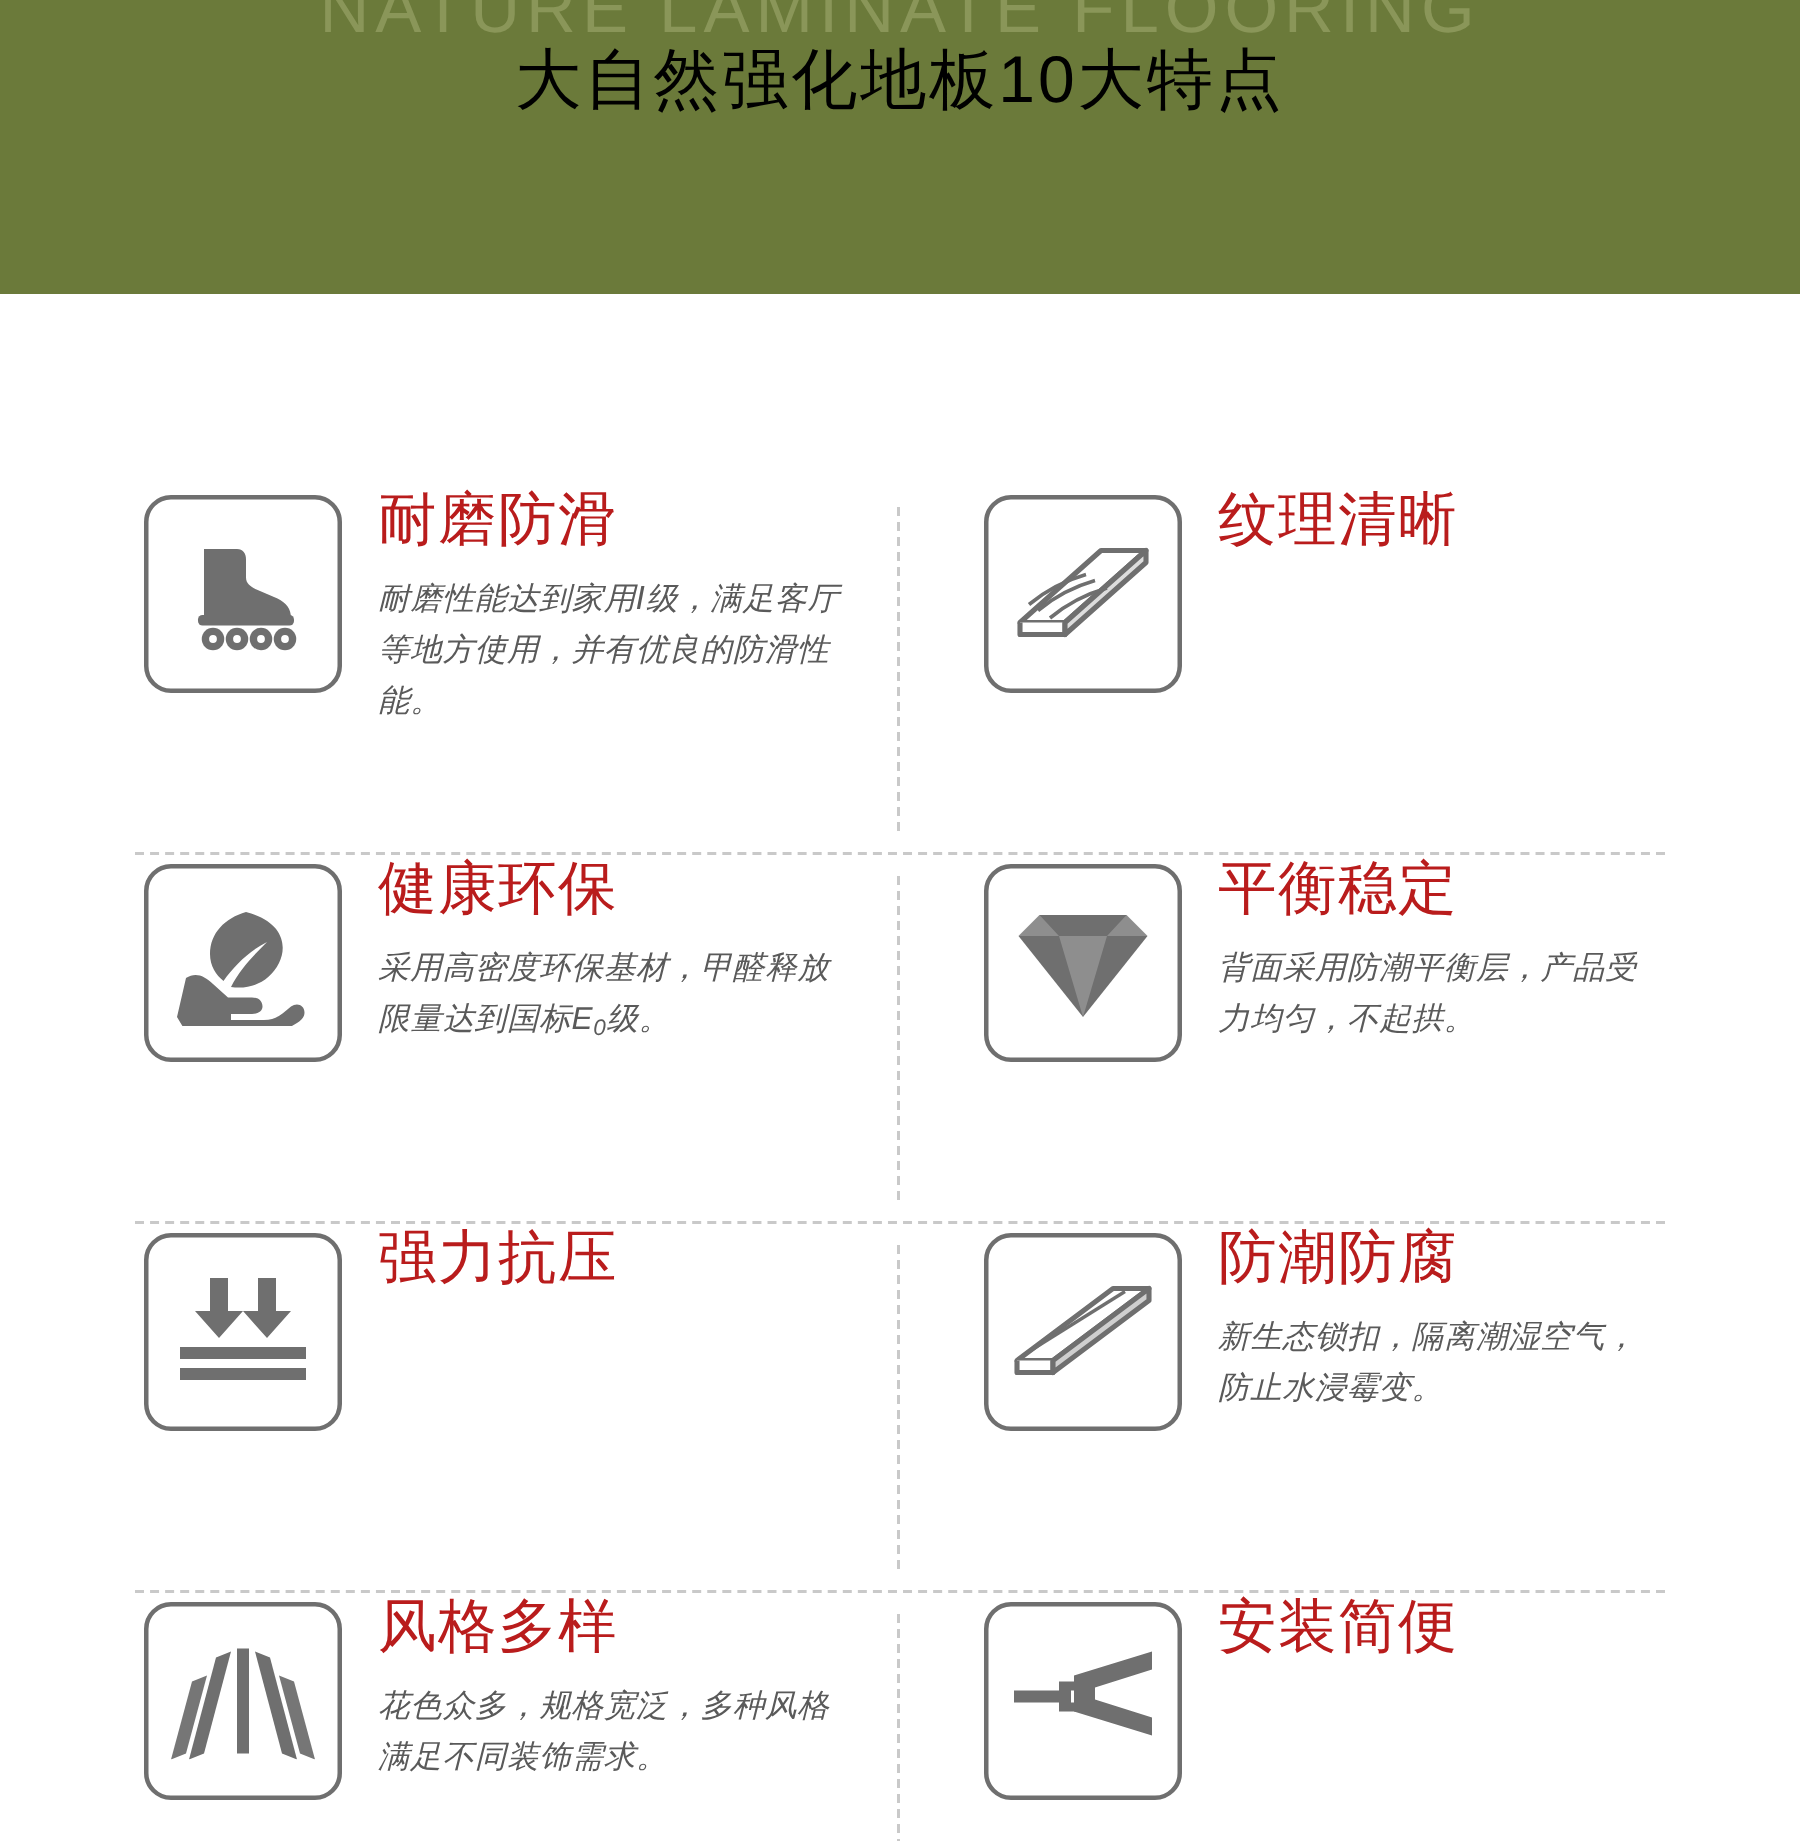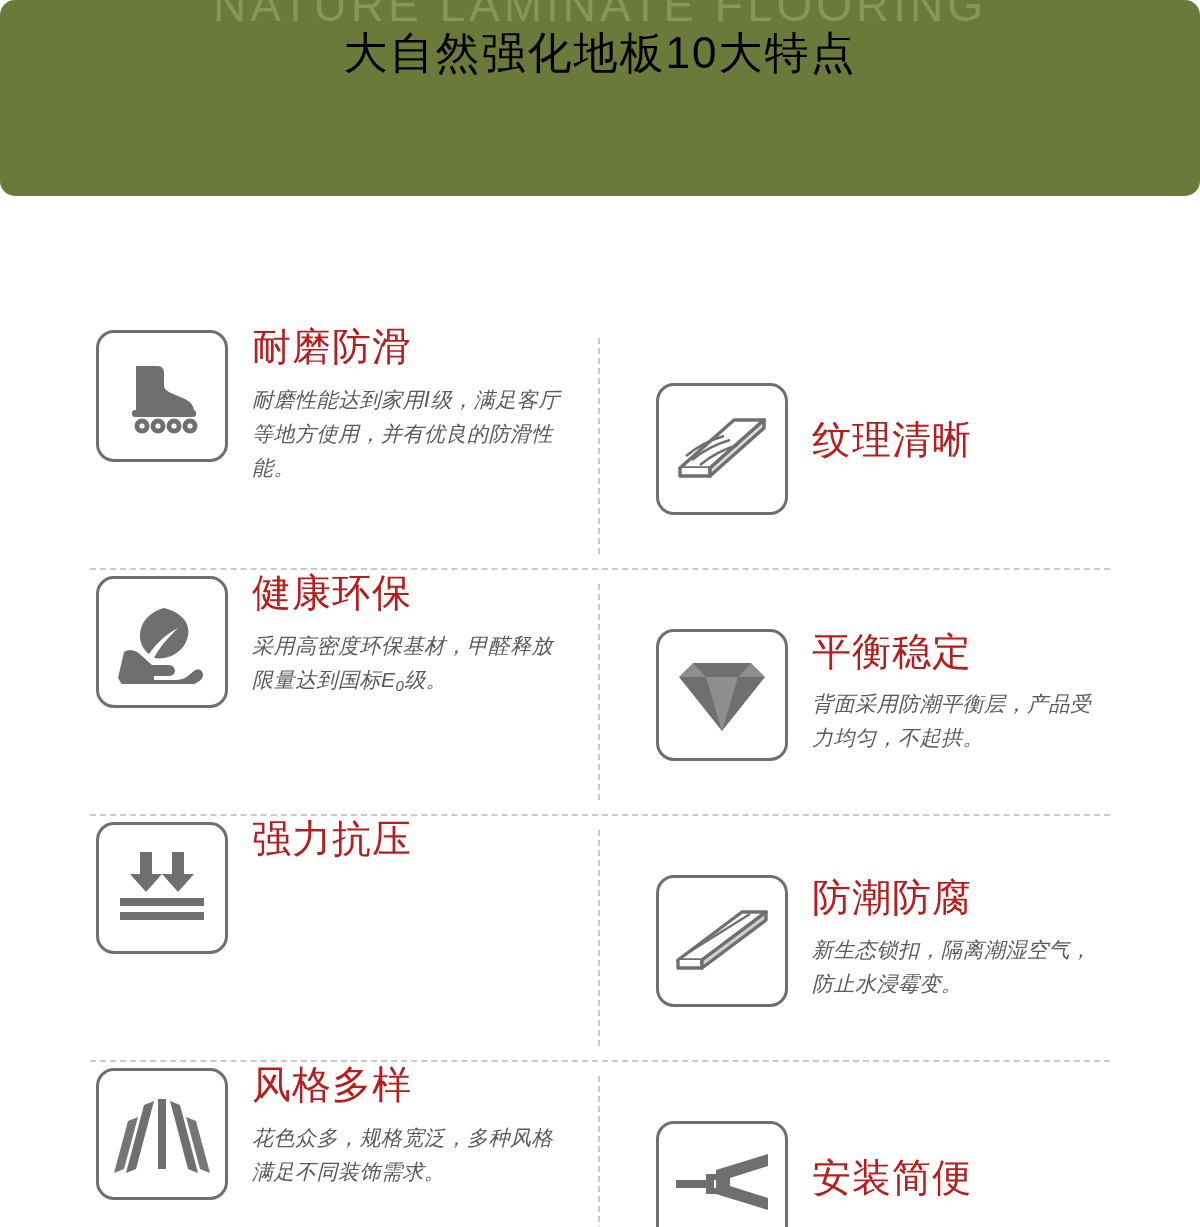--- a/index.html
+++ b/index.html
@@ -18,21 +18,20 @@
     background: #ffffff;
   }
 
   
   .banner {
     width: 1200px;
     height: 196px;
     background: #6b7a3a;
     position: relative;
     overflow: hidden;
-    border-radius: 15px;
   }
   .banner-en {
     position: absolute;
     top: -22px;
     left: 0;
     width: 100%;
     text-align: center;
     color: #8a9659;
     font-size: 46px;
     letter-spacing: 4px;
@@ -65,21 +64,21 @@
   }
   .cell {
     width: 510px;
     height: 244px;
     display: flex;
     align-items: flex-start;
     padding-right: 18px;
     position: relative;
   }
   .cell.left { padding-left: 6px; }
-  .cell.right { padding-left: 56px; align-items: center; }
+  .cell.right { padding-left: 56px; }
 
   
   .cell.left::after {
     content: "";
     position: absolute;
     right: 0px;
     top: 14px;
     bottom: 14px;
     width: 0;
     border-left: 2px dashed #c9c9c9;

